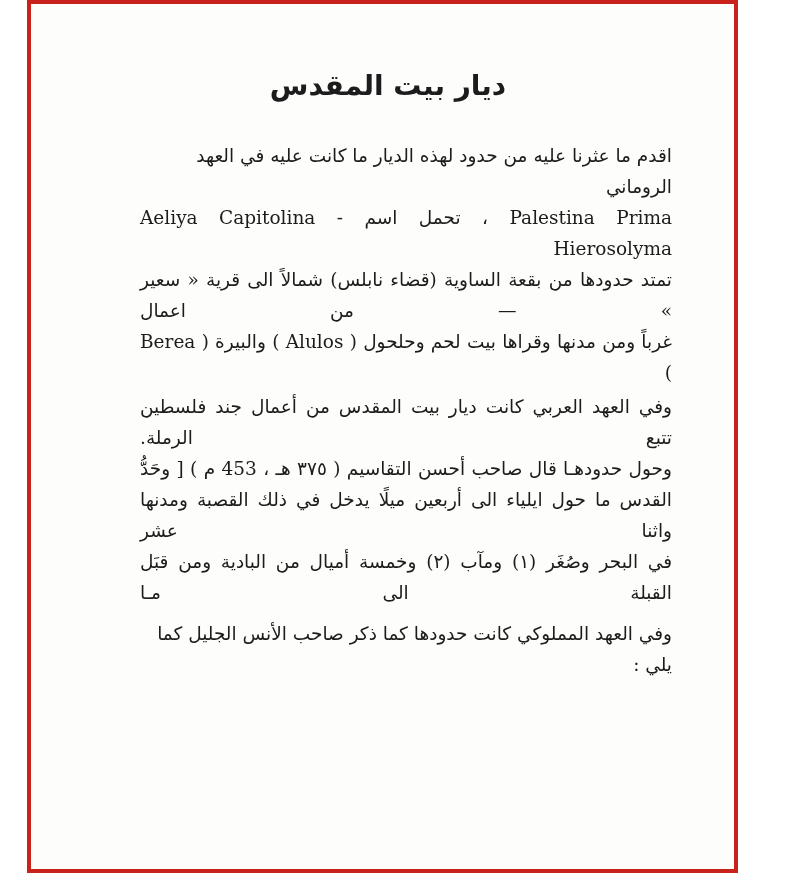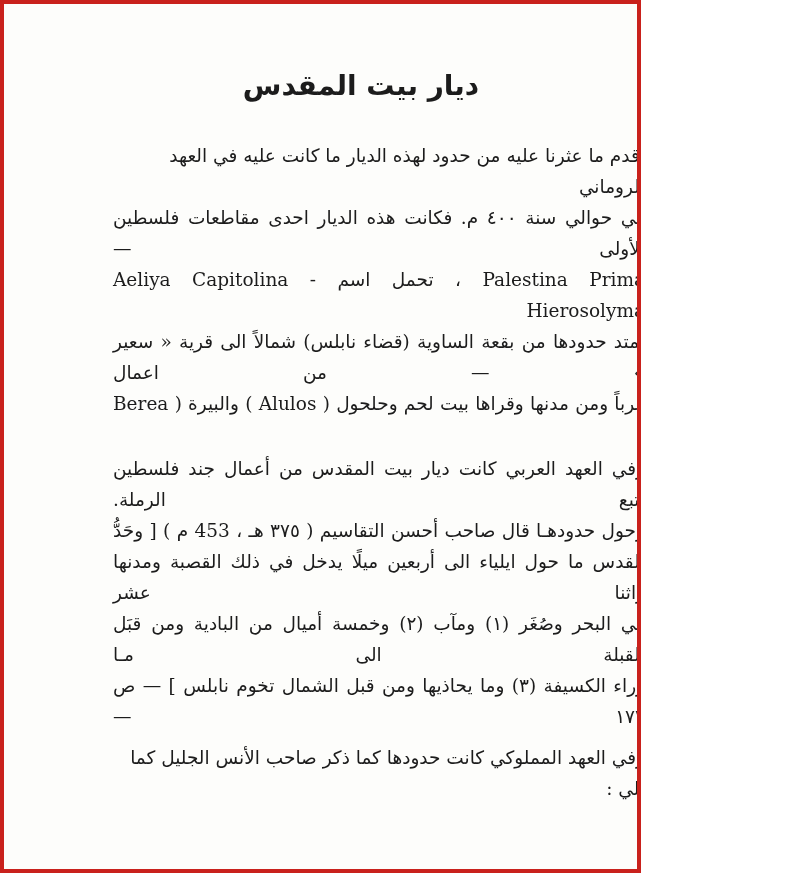--- a/index.html
+++ b/index.html
@@ -1,24 +1,25 @@
 <!DOCTYPE html>
 <html lang="ar"><head>
 <meta charset="utf-8">
 <style>
   * { margin: 0; padding: 0; box-sizing: border-box; }
   html, body { width: 787px; height: 873px; background: #ffffff; }
   body { font-family: "DejaVu Sans", sans-serif; color: #1c1c1c; }
 
   .page {
-    width: 641px; height: 873px;
+    width: 711px; height: 873px;
     border: 4px solid #c9211c;
     background: #fdfdfb;
     position: relative;
     overflow: hidden;
+    margin-left: 27px;
   }
 
   .title {
     margin-top: 64px;
     width: 532px;
     margin-left: 109px;
     text-align: center;
     transform: translateX(-18px);
     direction: rtl;
     font-size: 28px;
@@ -57,31 +58,29 @@
 
 <div class="page">
 
   <h1 class="title">ديار بيت المقدس</h1>
 
   <div class="column">
 
     <div class="body-block">
       <div class="para1">
         <div class="line no-stretch">اقدم ما عثرنا عليه من  حدود لهذه الديار ما كانت عليه في العهد الروماني</div>
-        <div class="line stretch">في حوالي سنة ٤٠٠ م. فكانت هذه الديار احدى مقاطعات فلسطين الأولى —</div>
         <div class="line stretch">Palestina Prima ، تحمل اسم Aeliya Capitolina - Hierosolyma</div>
         <div class="line stretch">تمتد حدودها من بقعة الساوية (قضاء نابلس) شمالاً الى قرية « سعير » — من اعمال</div>
         <div class="line stretch">غرباً ومن مدنها وقراها بيت لحم وحلحول ( Alulos ) والبيرة ( Berea )</div>
       </div>
       <div class="para2">
         <div class="line stretch">وفي العهد العربي كانت ديار بيت المقدس من أعمال جند فلسطين تتبع الرملة.</div>
         <div class="line stretch">وحول حدودهـا قال صاحب أحسن التقاسيم ( ٣٧٥ هـ ، 453 م ) [ وحَدُّ</div>
         <div class="line stretch">القدس ما حول ايلياء الى أربعين ميلًا يدخل في ذلك القصبة ومدنها واثنا عشر</div>
         <div class="line stretch">في البحر وصُغَر (١) ومآب (٢) وخمسة أميال من البادية ومن قبَل القبلة الى مـا</div>
-        <div class="line stretch">وراء الكسيفة (٣) وما يحاذيها ومن قبل الشمال تخوم نابلس ] — ص ١٧٣ —</div>
       </div>
       <div class="para3">
         <div class="line no-stretch">وفي العهد المملوكي كانت حدودها كما ذكر صاحب الأنس الجليل كما يلي :</div>
       </div>
     </div>
 
   </div>
 </div>
 
 </body></html>

